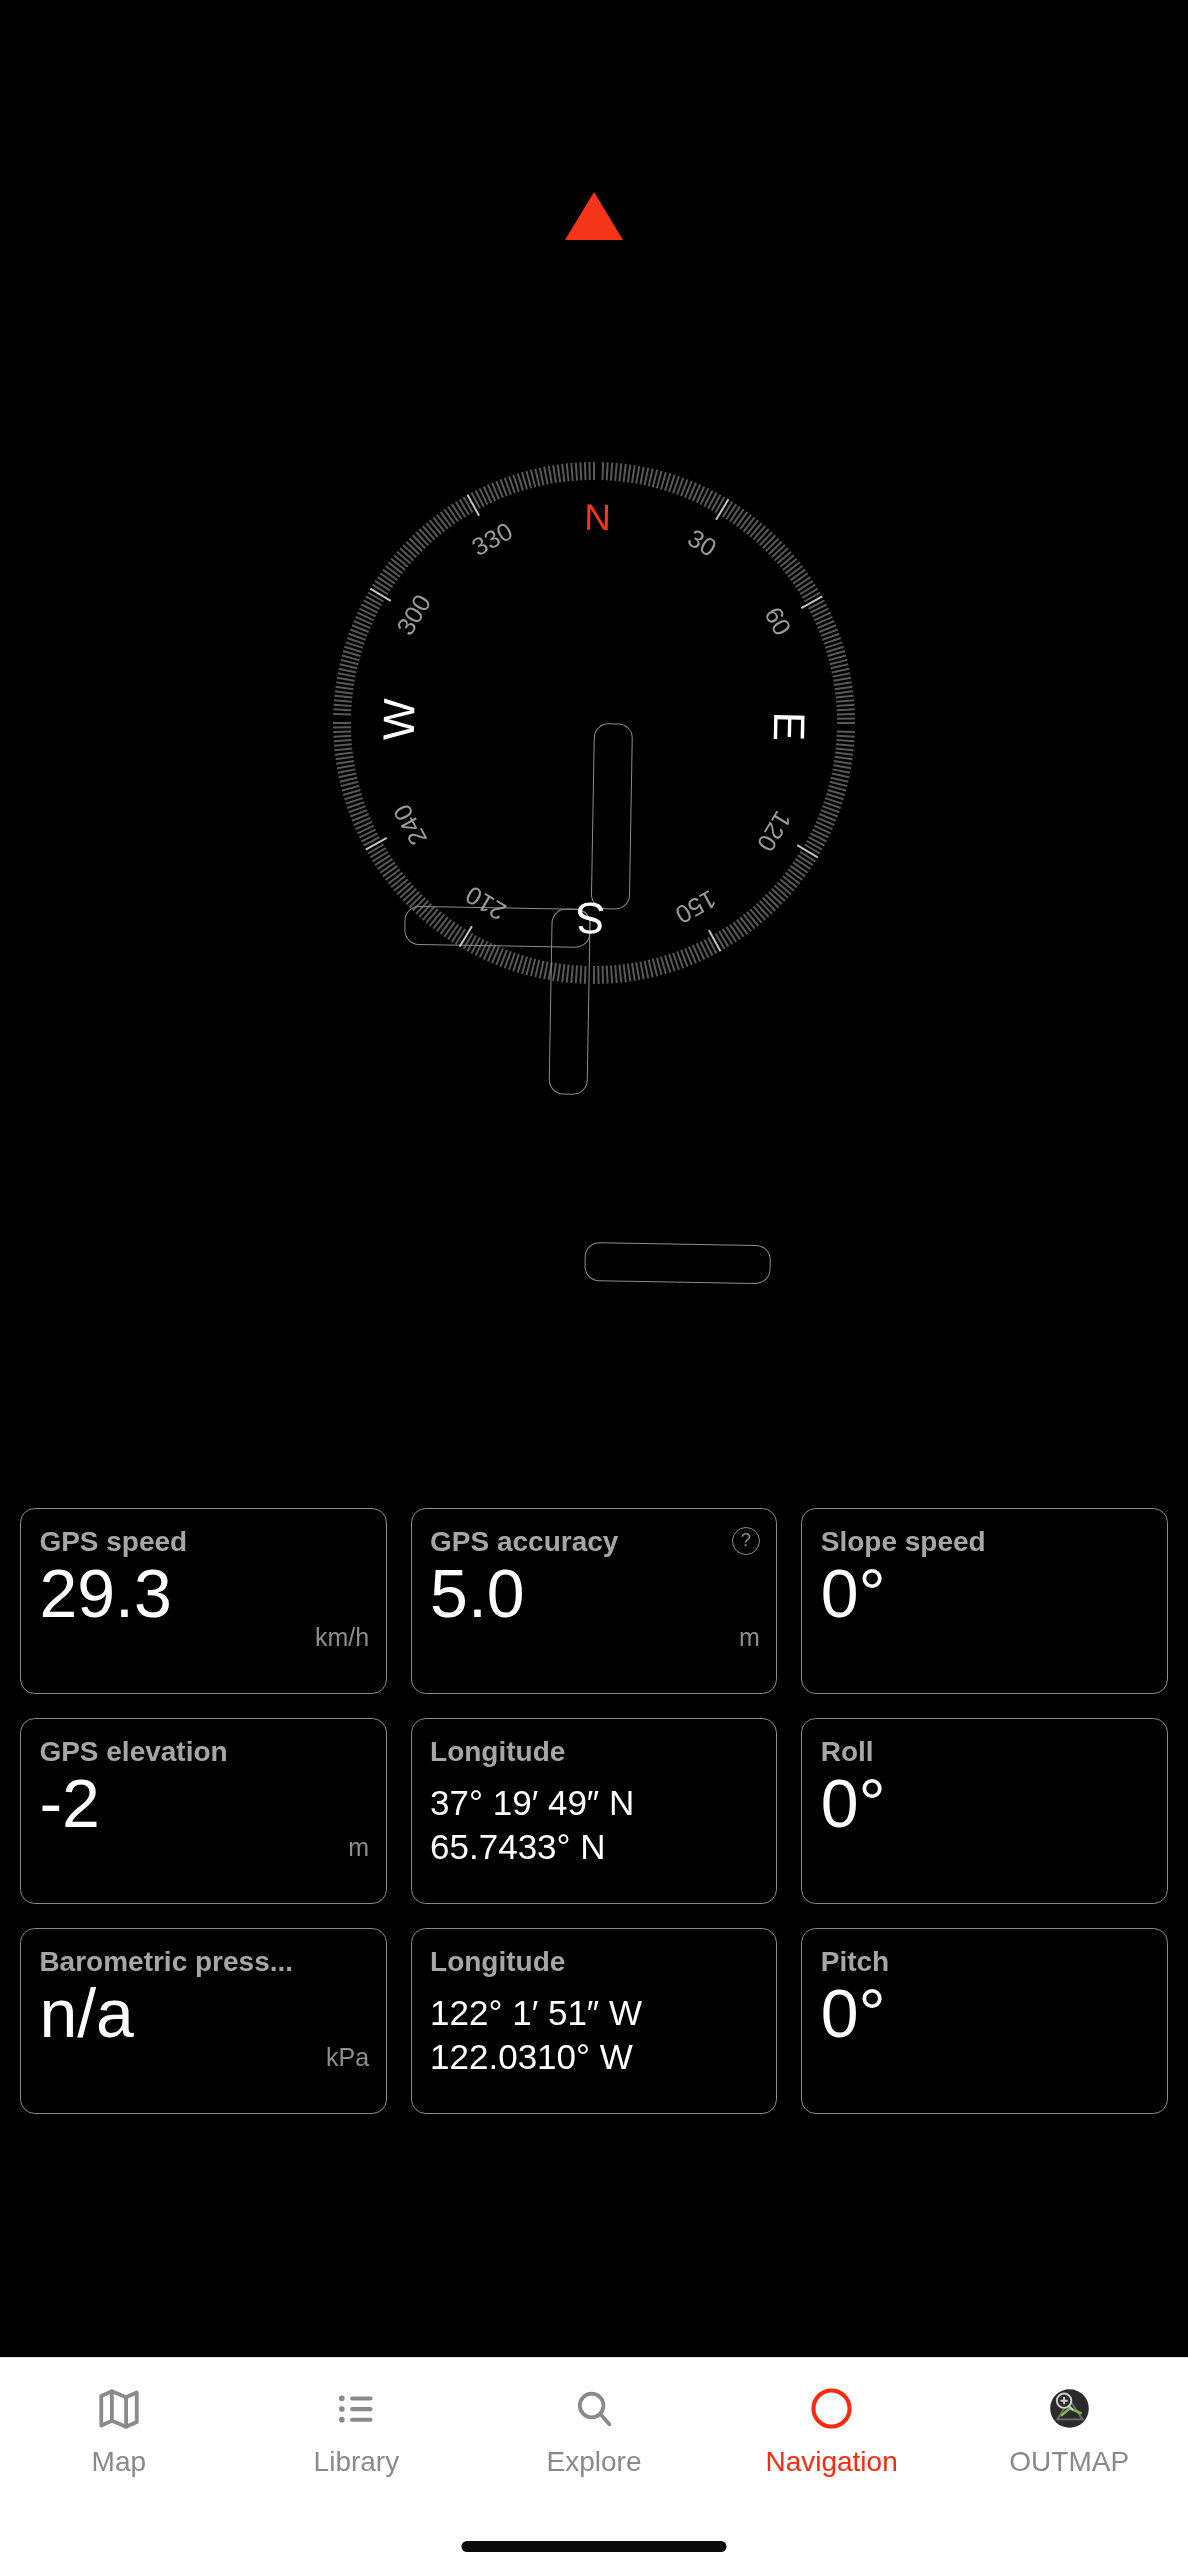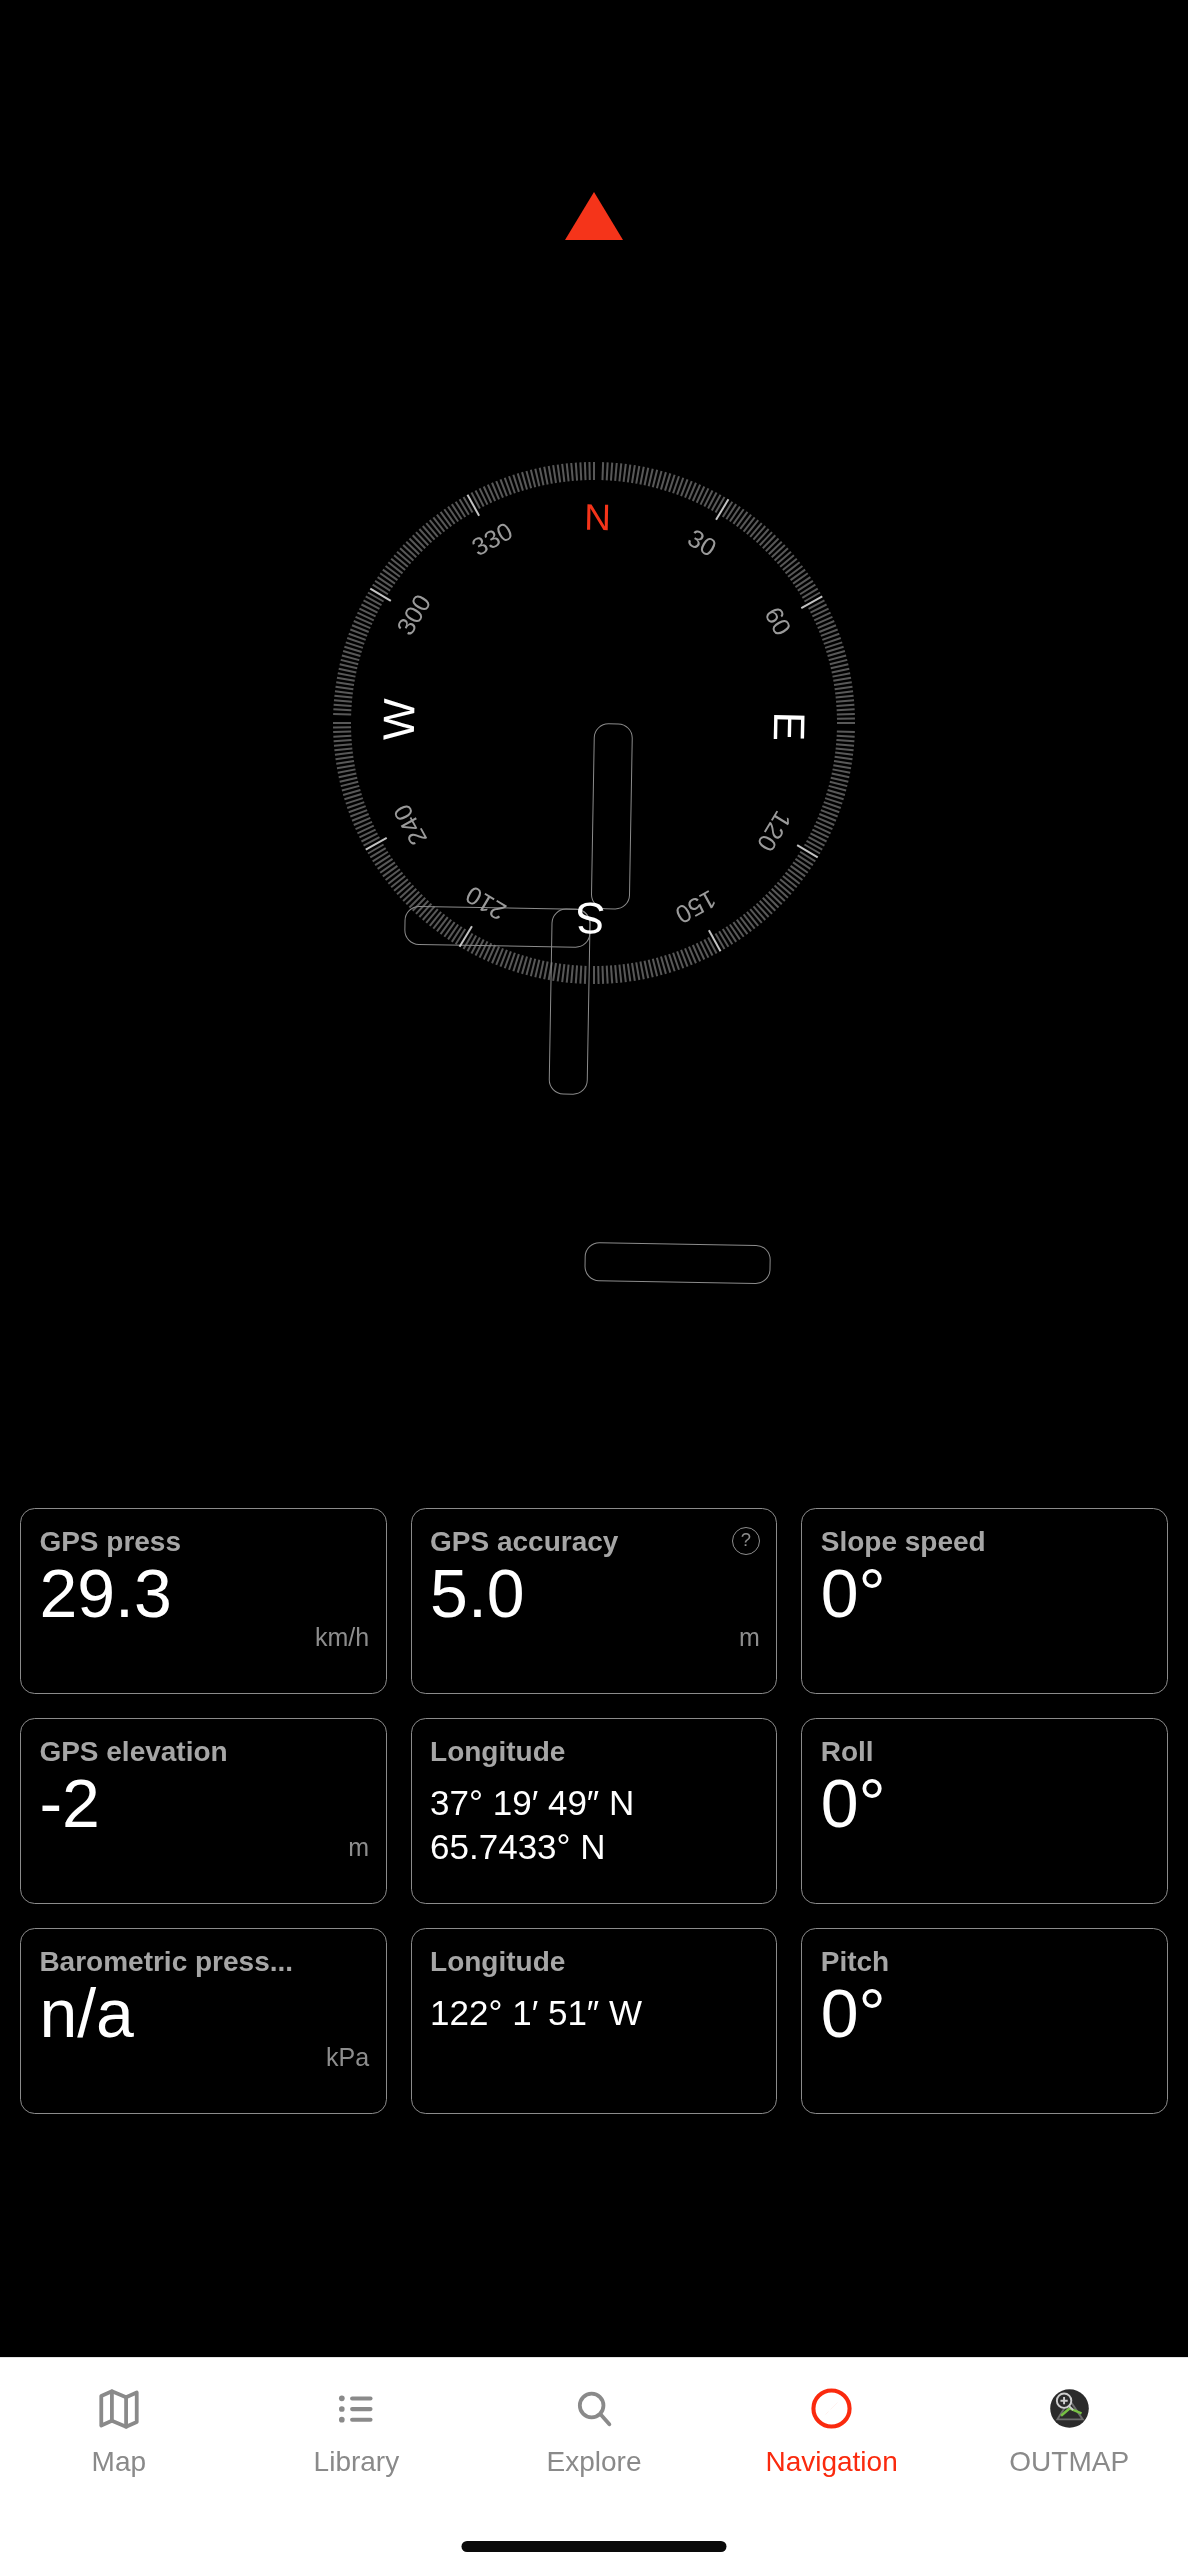--- a/index.html
+++ b/index.html
@@ -1275,21 +1275,21 @@
           <div class="clabel" style="transform: translate(-195px, 2.59625e-14px) rotate(270deg);">
             <span>W</span>
           </div>
         </div>
       </div>
   </div>
 
   <div class="cards" id="cards">
       <div class="card-row">
         <div class="card">
-          <div class="card-title">GPS press</div>
+          <div class="card-title">GPS speed</div>
           <div class="card-value">29.3</div>
           <div class="card-unit">km/h</div>
         </div>
         <div class="card">
           <div class="card-title">GPS accuracy</div>
           <div class="help-icon">?</div>
           <div class="card-value">5.0</div>
           <div class="card-unit">m</div>
         </div>
         <div class="card">
@@ -1318,20 +1318,21 @@
       <div class="card-row">
         <div class="card">
           <div class="card-title">Barometric press...</div>
           <div class="card-value">n/a</div>
           <div class="card-unit">kPa</div>
         </div>
         <div class="card">
           <div class="card-title">Longitude</div>
           <div class="card-coords">
             <div>122° 1′ 51″ W</div>
+            <div>122.0310° W</div>
           </div>
         </div>
         <div class="card">
           <div class="card-title">Pitch</div>
           <div class="card-value">0°</div>
         </div>
       </div>
     </div>
 
   <div class="tabbar" id="tabbar">

